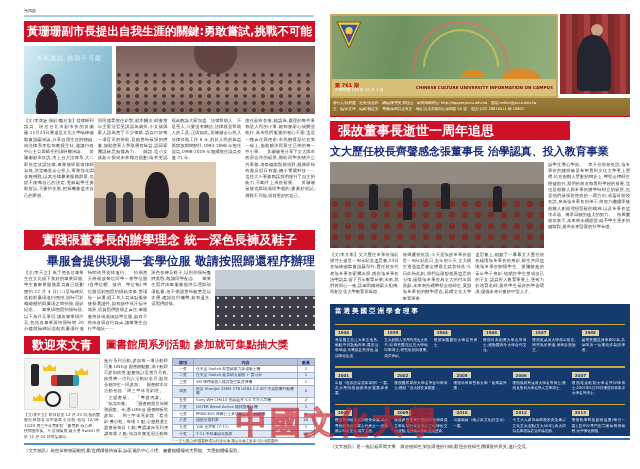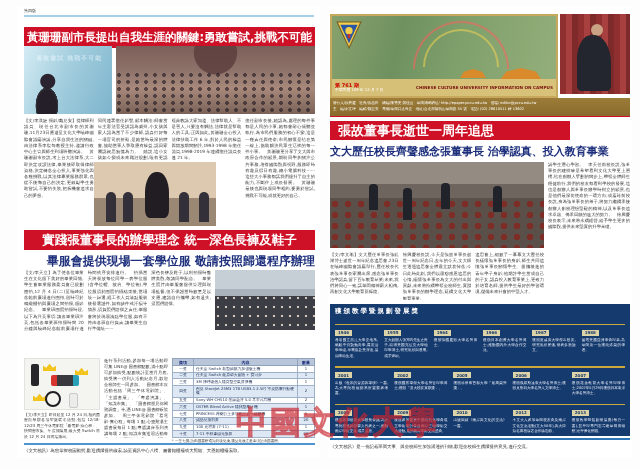--- a/index.html
+++ b/index.html
@@ -96,21 +96,21 @@
 </style>
 </head>
 <body>
 
 <div id="spread">
 
   <div id="left-page" class="page">
     <div class="abs page-label" style="left:6px;top:2px;">第四版</div>
     <div class="abs rule" style="left:6px;top:9px;width:290px;background:#a8cfe8;"></div>
 
-    <div class="abs banner" style="left:6px;top:15px;width:291px;height:21px;font-size:11.5px;line-height:21px;margin-top:6px;">黃珊珊副市長提出自我生涯的關鍵:勇敢嘗試,挑戰不可能</div>
+    <div class="abs banner" style="left:6px;top:15px;width:291px;height:21px;font-size:11.5px;line-height:21px;">黃珊珊副市長提出自我生涯的關鍵:勇敢嘗試,挑戰不可能</div>
 
     <div class="photo photo-speaker" style="left:6px;top:40px;width:88px;height:68px;">
       <span class="screen-text">勇敢嘗試 挑戰不可能</span>
     </div>
     <div class="photo photo-auditorium" style="left:98px;top:40px;width:199px;height:68px;">
       <div class="crowd-dots"></div>
     </div>
 
     <div class="abs cols" style="left:6px;top:112px;width:291px;height:108px;">
       <div class="col">【文/李渼婕 攝影/戴見安】從律師到議員、現任台北市副市長的黃珊珊,11月23日應邀至文化大學曉峰國際會議廳演講,分享自我生涯的關鍵,由法律系李復甸教授主持,邀請行政中心主管與師生到場聆聽演講。　黃珊珊副市長說,考上台大法律系,大二即決定攻讀法律,畢業後即取得律師資格,決定轉念全心投入,事業強化因各種挑戰,以其法律專業服務群眾,也從不後悔自己的決定,更鼓勵學生勇敢嘗試,不要怕失敗,把握機會追求自己的夢想。</div>
@@ -133,20 +133,22 @@
     <div class="abs cols" style="left:6px;top:264px;width:291px;height:62px;">
       <div class="col">【文/李天立】為了使各位畢業生在文化留下美好的畢業回憶,學生會畢業服務委員會已規劃團拍,12 月 4 日(二)至曉峰紀念館前廣場進行團拍,屆時可於精緻棚拍與廣場之間拍攝,留影紀念。　畢業班團照拍攝時段,以下為注意事項:請各畢業班注意,包括各畢業班拍攝時間 20 分鐘與曉峰紀念館前廣場行進之準備,並請提前 5 分鐘到場報到。</div>
       <div class="col">時間依序安排進行。　拍攝當天將發放每位同學一套學位服(含學位帽、披肩、學位袍),學位服須於團照拍攝結束後,當場統一歸還,經工作人員清點服裝後發還證件,如有缺件或汙損等情形,須負照價賠償之責任;畢服會將於現場清點學位服,如有不符由各班自行負責,請畢業生自行準備統一⋯</div>
       <div class="col">深色長褲及鞋子,以利拍攝時整體美觀,敬請同學配合。　畢業生照片由畢服會提供管理與現場監督,但不保證當時數量足以支應,建議自行攜帶,如有遺失,須照價賠償。</div>
       <div class="photo photo-gradgroup" style="position:relative;flex:none;width:100px;height:60px;">
         <div class="face-dots"></div>
       </div>
     </div>
 
     <div class="abs" style="left:6px;top:330px;display:flex;gap:6px;align-items:center;width:291px;">
+      <span class="badge3">歡迎來文青</span>
+      <span class="hl3text">圖書館周系列活動 參加就可集點抽大獎</span>
     </div>
 
     <div class="abs" style="left:6px;top:352px;width:291px;height:80px;display:flex;gap:4px;">
       <div style="width:76px;flex:none;">
         <div class="photo photo-prizes" style="position:relative;width:74px;height:50px;">
           <div class="pz pz-thermos"></div>
           <div class="pz pz-crown" style="left:18px;top:4px;"></div>
           <div class="pz pz-crown" style="left:50px;top:8px;"></div>
           <div class="pz pz-crown" style="left:8px;top:34px;"></div>
           <div class="pz pz-switch"></div>
@@ -269,21 +271,21 @@
     </div>
     <div class="abs col" style="left:220px;top:156px;width:82px;height:136px;">講學生潛心學習。　李天任前校長說,張董事長的建樹確是希望看到文化大學更上層樓,站在創辦人擘劃的闊步上,帶領全體師生穩健前行,我們的校友都看到學校的發展,這也是創辦人與董事長辦學時樹立的願景,也是他們最深切使命的一環方向;成嘉玲前校長說,身為張董事長的弟子,將努力繼續承接創辦人創校理想堅毅的精神,以及董事長追求卓越、傳承回饋的遠大的努力。　徐興慶校長表示,未來將永續經營,給予學生更多的國際觀,提供未來堅實的升學基礎。</div>
 
     <div class="abs cols" style="left:2px;top:246px;width:214px;height:48px;">
       <div class="col">【文/李文瑜】文大歷任董事長張鏡湖博士逝世一周年紀念追思會,23日在曉峰國際會議廳舉行,歷任校長代表張董事長家屬出席,感念張董事長治學認真,留下百年教育基業;未來,我們將同心一致,讓華岡精神薪火相傳,再創文化大學教育新輝煌。</div>
       <div class="col">徐興慶校長說,今天是張故董事長逝世一周年紀念日,去年的今天,文大師生透過追思會全體肅立默哀悼念;今日此時此刻,我們以肅穆感恩追思的心情,緬懷張董事長為文大的付出與貢獻,未來將持續帶領全校師生,實踐張董事長的辦學理念,延續文化大學教育事業。</div>
       <div class="col">追思會上,細數了一幕幕文大歷任校長緬懷張董事長的身影,師生共同追憶張董事長關懷學生、提攜後進的青年學子身影;他期許學生當成自己的子女,認真投入教育事業上,更致力於培育名師,提供學生最好的學習環境,儲備未來社會的中堅人才。</div>
     </div>
 
     <div class="timeline" style="left:2px;top:298px;width:290px;height:126px;">
-      <div class="tl-title">獲頒教學暨規劃發展獎</div>
+      <div class="tl-title">當選美國亞洲學會理事</div>
 
       <div class="tl-row">
         <div class="tl-line"></div>
         <div class="tl-entries">
           <div class="tl-entry"><span class="tl-year">1946</span><div class="tl-text">考取國立浙江大學史地系,戰亂中仍勤勉向學,奠定治學基礎,畢業後赴美深造,展開學術生涯。</div></div>
           <div class="tl-entry"><span class="tl-year">1955</span><div class="tl-text">文大創辦人張其昀先生之長子,取得美國克拉克大學地理學博士,研究氣候與農業,成果豐碩。</div></div>
           <div class="tl-entry"><span class="tl-year">1964</span><div class="tl-text">獲頒韓國慶熙大學名譽博士。</div></div>
           <div class="tl-entry"><span class="tl-year">1966</span><div class="tl-text">獲頒日本創價大學名譽博士;推動國內外大學合作交流。</div></div>
           <div class="tl-entry"><span class="tl-year">1987</span><div class="tl-text">獲頒夏威夷大學傑出校友,研究氣候變遷,發表多篇論文。</div></div>
           <div class="tl-entry"><span class="tl-year">1988</span><div class="tl-text">當選美國亞洲學會理事,為華岡第一位獲此殊榮的學者。</div></div>

